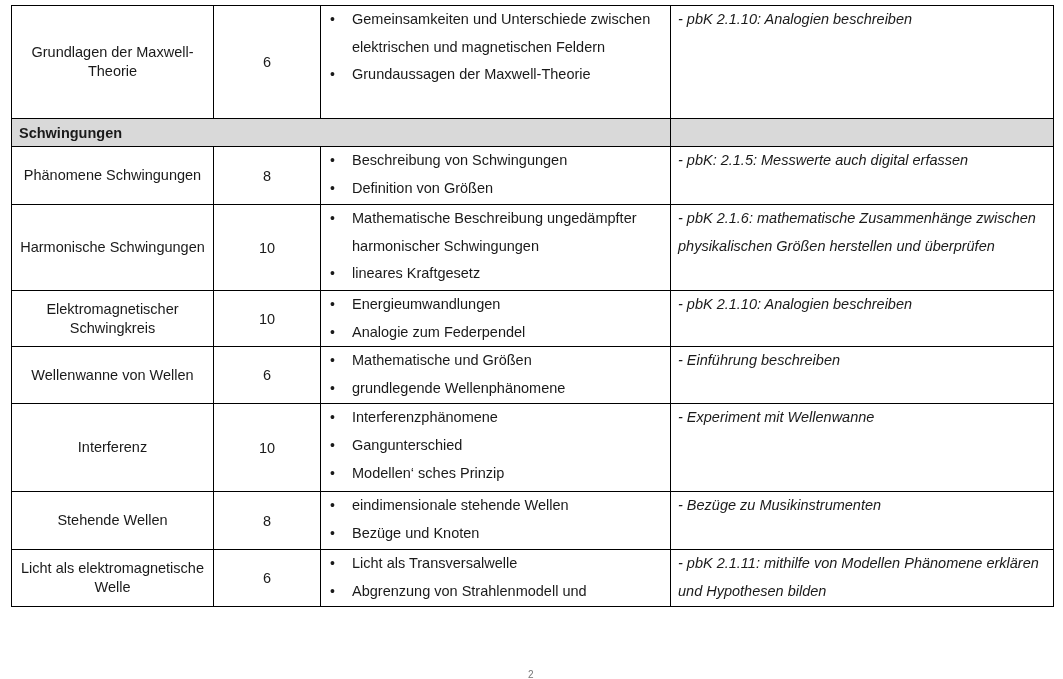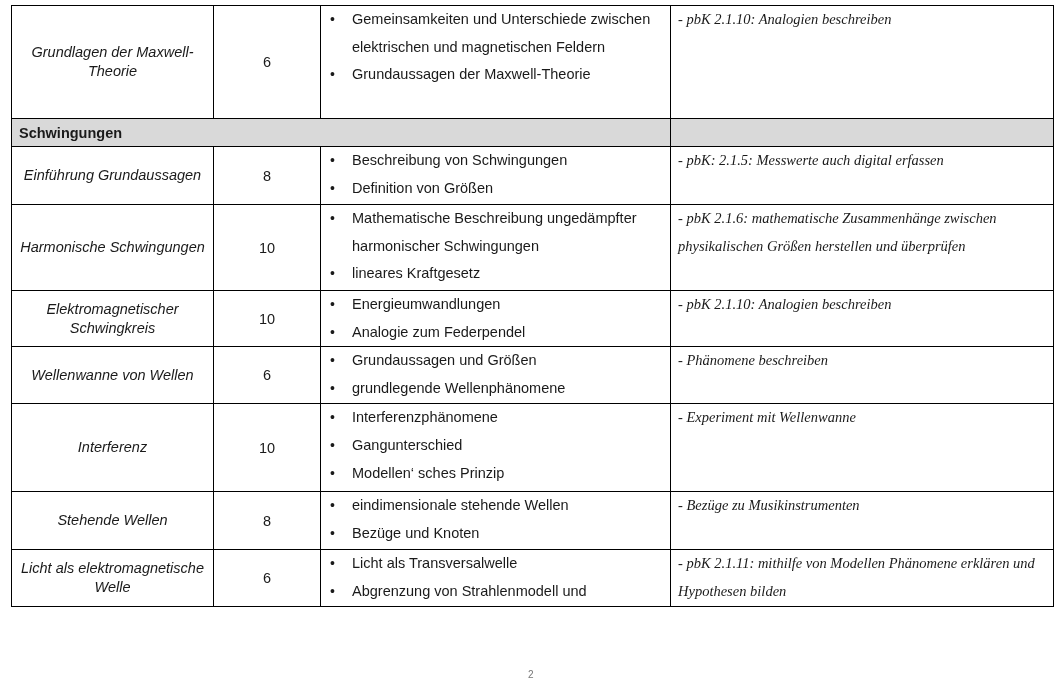--- a/index.html
+++ b/index.html
@@ -1,27 +1,27 @@
 <!DOCTYPE html>
 <html><head>
 <meta charset="utf-8">
 <style>
   html, body { margin: 0; padding: 0; background: #ffffff; }
   body { width: 1063px; height: 679px; position: relative; overflow: hidden;
          font-family: "Liberation Sans", sans-serif; color: #1a1a1a; }
   table.curr { position: absolute; left: 11px; top: 5px; border-collapse: collapse;
                table-layout: fixed; width: 1042px; font-size: 14.5px; }
   table.curr td { border: 1.4px solid #000; padding: 0; vertical-align: top; }
-  td.topic { text-align: center; vertical-align: middle !important; line-height: 19px; padding: 0 4px !important; font-style: italic; }
+  td.topic { text-align: center; vertical-align: middle !important; line-height: 19px; padding: 0 4px !important; }
   td.hours { text-align: center; vertical-align: middle !important; }
   td.content { padding: 0 4px 0 0 !important; }
   td.content ul { list-style: none; margin: 0; padding: 0; }
   td.content li { position: relative; padding-left: 31px; line-height: 27.7px; }
   td.content li .bullet { position: absolute; left: 9px; top: 0; font-size: 14px; }
-  td.comp { font-style: italic; line-height: 27.7px; padding: 0 6px 0 7px !important; font-family: Liberation Serif, serif; }
+  td.comp { font-style: italic; line-height: 27.7px; padding: 0 6px 0 7px !important; }
   tr.section td { background: #d9d9d9; height: 27px; vertical-align: middle; padding-left: 7px !important; font-weight: bold; }
   .page-num { position: absolute; left: 528px; top: 669px; font-size: 10px; color: #777; }
 </style>
 </head>
 <body>
 
 <table class="curr">
   <colgroup>
     <col style="width:202px">
       <col style="width:107px">
@@ -38,21 +38,21 @@
             <li><span class="bullet">•</span><span>Grundaussagen der Maxwell-Theorie</span></li>
           </ul>
         </td>
         <td class="comp">-  pbK 2.1.10: Analogien  beschreiben</td>
       </tr>
       <tr class="section">
         <td colspan="3">Schwingungen</td>
         <td></td>
       </tr>
       <tr style="height: 58px;">
-        <td class="topic">Einführung Grundaussagen</td>
+        <td class="topic">Phänomene Schwingungen</td>
         <td class="hours">8</td>
         <td class="content">
           <ul>
             <li><span class="bullet">•</span><span>Beschreibung von Schwingungen</span></li>
             <li><span class="bullet">•</span><span>Definition von Größen</span></li>
           </ul>
         </td>
         <td class="comp">-  pbK: 2.1.5: Messwerte auch digital erfassen</td>
       </tr>
       <tr style="height: 86px;">
@@ -75,25 +75,25 @@
             <li><span class="bullet">•</span><span>Analogie zum Federpendel</span></li>
           </ul>
         </td>
         <td class="comp"> - pbK 2.1.10: Analogien beschreiben</td>
       </tr>
       <tr style="height: 57px;">
         <td class="topic">Wellenwanne von Wellen</td>
         <td class="hours">6</td>
         <td class="content">
           <ul>
-            <li><span class="bullet">•</span><span>Grundaussagen und Größen</span></li>
+            <li><span class="bullet">•</span><span>Mathematische und Größen</span></li>
             <li><span class="bullet">•</span><span>grundlegende Wellenphänomene</span></li>
           </ul>
         </td>
-        <td class="comp"> - Phänomene beschreiben</td>
+        <td class="comp"> - Einführung beschreiben</td>
       </tr>
       <tr style="height: 88px;">
         <td class="topic">Interferenz</td>
         <td class="hours">10</td>
         <td class="content">
           <ul>
             <li><span class="bullet">•</span><span>Interferenzphänomene</span></li>
             <li><span class="bullet">•</span><span>Gangunterschied</span></li>
             <li><span class="bullet">•</span><span>Modellen‘ sches Prinzip</span></li>
           </ul>

